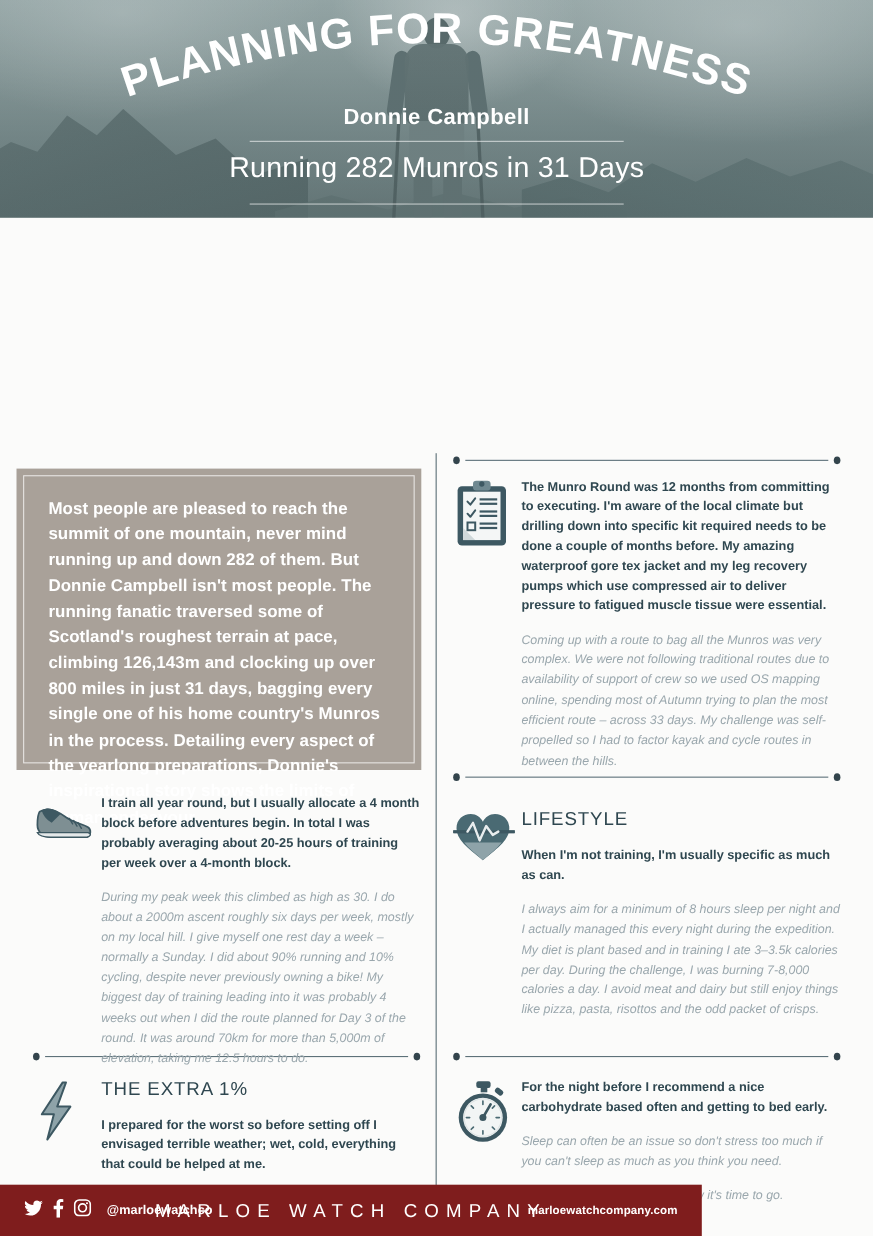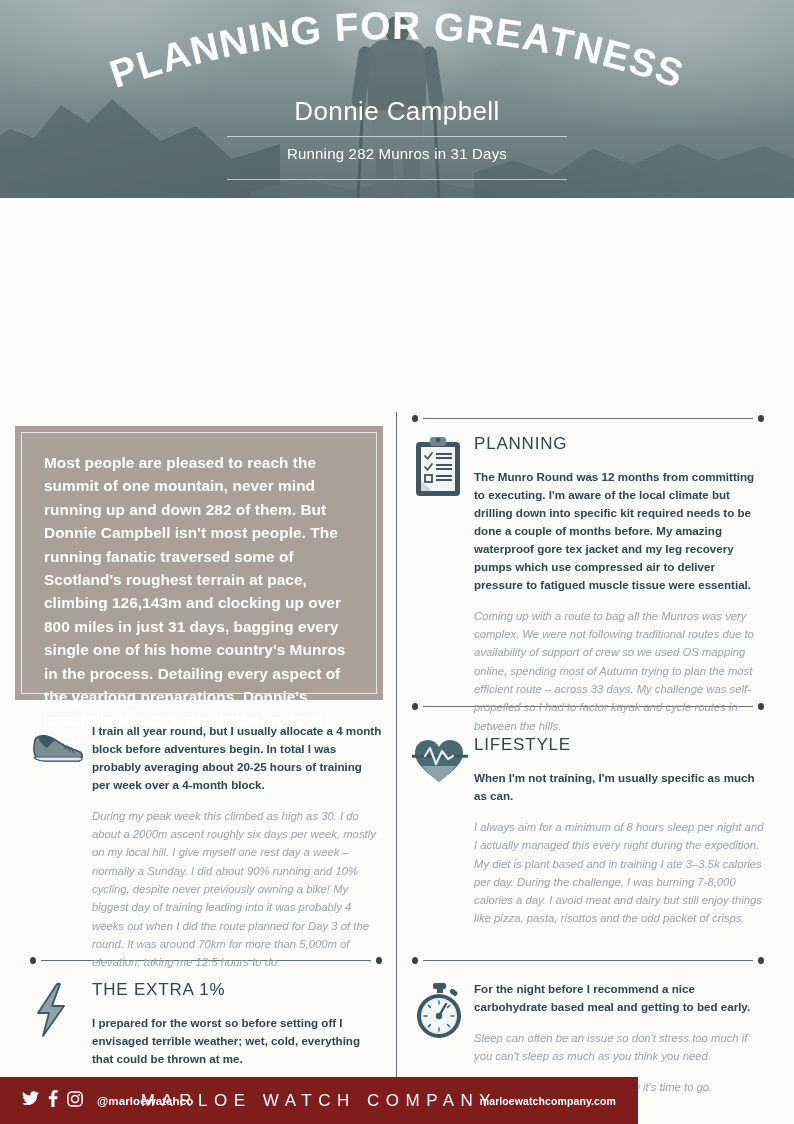--- a/index.html
+++ b/index.html
@@ -119,33 +119,33 @@
   }
   .arch-wrap svg { width: 100%; height: 100%; overflow: visible; }
   .arch-text {
     font-family: "Liberation Sans", sans-serif;
     font-size: 39px;
     font-weight: bold;
     fill: #ffffff;
     letter-spacing: 1.2px;
   }
   .hero-name {
-    font-size: 26px;
+    font-size: 20px;
     color: #ffffff;
-    font-weight: normal;
+    font-weight: bold;
     letter-spacing: .4px;
     margin-top: -2px;
   }
   .hero-rule {
     width: 340px; height: 1px;
     background: rgba(255,255,255,.62);
     margin: 9px 0 0 0;
   }
   .hero-sub {
-    font-size: 15px;
+    font-size: 26px;
     color: #ffffff;
     font-weight: normal;
     letter-spacing: .2px;
     margin: 8px 0 8px 0;
   }
 
   
   .body-area {
     position: relative;
     width: 794px;
@@ -371,21 +371,20 @@
             <rect x="13" y="39" width="7" height="7" fill="none" stroke="#3d5862" stroke-width="1.8"></rect>
             <rect x="24" y="17" width="16" height="2" fill="#3d5862"></rect>
             <rect x="24" y="21" width="16" height="2" fill="#3d5862"></rect>
             <rect x="24" y="28" width="16" height="2" fill="#3d5862"></rect>
             <rect x="24" y="32" width="16" height="2" fill="#3d5862"></rect>
             <rect x="24" y="39" width="16" height="2" fill="#3d5862"></rect>
             <rect x="24" y="43" width="16" height="2" fill="#3d5862"></rect>
           </svg>
         </div>
         <div class="sect-body">
-          <div class="sect-title">PLANNING</div>
           <div class="p-lead">The Munro Round was 12 months from committing to executing. I'm aware of the local climate but drilling down into specific kit required needs to be done a couple of months before. My amazing waterproof gore tex jacket and my leg recovery pumps which use compressed air to deliver pressure to fatigued muscle tissue were essential.</div>
           <div class="p-body">Coming up with a route to bag all the Munros was very complex. We were not following traditional routes due to availability of support of crew so we used OS mapping online, spending most of Autumn trying to plan the most efficient route – across 33 days.  My challenge was self-propelled so I had to factor kayak and cycle routes in between the hills.</div>
         </div>
       </div>
     </div>
 
     <div class="sect" style="left:30px; top:524px;">
       <div class="sect-head">
         <div class="sect-icon">
           <svg width="56" height="46" viewBox="0 0 56 46">
@@ -423,21 +422,21 @@
 
     <div class="sect" style="left:30px; top:782px;">
       <div class="sect-head">
         <div class="sect-icon">
           <svg width="46" height="56" viewBox="0 0 46 56">
             <path d="M27 2 L8 31 L19 31 L13 54 L34 24 L22 24 L30 2 Z" fill="#8ea3a9" stroke="#3d5862" stroke-width="1.8" stroke-linejoin="round"></path>
           </svg>
         </div>
         <div class="sect-body">
           <div class="sect-title">THE EXTRA 1%</div>
-          <div class="p-lead">I prepared for the worst so before setting off I envisaged terrible weather; wet, cold, everything that could be thrown at me.</div>
+          <div class="p-lead">I prepared for the worst so before setting off I envisaged terrible weather; wet, cold, everything that could be helped at me.</div>
           <div class="p-body">That way, anything better was a bonus. I also tried not to focus on the bigger picture of the whole 282 hills, taking it one day or one hill at a time. My degree in Sports Coaching and Development helped me plan for the tough moments, including a focus on positive self talk and breaking things down.</div>
 
         </div>
       </div>
     </div>
 
     <div class="sect" style="left:412px; top:782px;">
       <div class="sect-head">
         <div class="sect-icon">
           <svg width="56" height="58" viewBox="0 0 56 58">
@@ -455,21 +454,21 @@
               <line x1="37.6" y1="23.4" x2="35.6" y2="25.4"></line>
               <line x1="37.6" y1="44.6" x2="35.6" y2="42.6"></line>
               <line x1="16.4" y1="44.6" x2="18.4" y2="42.6"></line>
               <line x1="16.4" y1="23.4" x2="18.4" y2="25.4"></line>
             </g>
             <line x1="27" y1="34" x2="34" y2="22" stroke="#3d5862" stroke-width="2.4" stroke-linecap="round"></line>
             <circle cx="27" cy="34" r="3.2" fill="#3d5862"></circle>
           </svg>
         </div>
         <div class="sect-body">
-          <div class="p-lead">For the night before I recommend a nice carbohydrate based meal and getting to bed early.</div>
+          <div class="p-lead">For the night before I recommend a nice carbohydrate based often and getting to bed early.</div>
           <div class="p-body">Sleep can often be an issue so don't stress too much if you can't sleep as much as you think you need.</div>
           <div class="p-body">The training is complete and now it's time to go.</div>
         </div>
       </div>
     </div>
 
   </div>
 
   <div class="footer">
     <div class="f-social">

